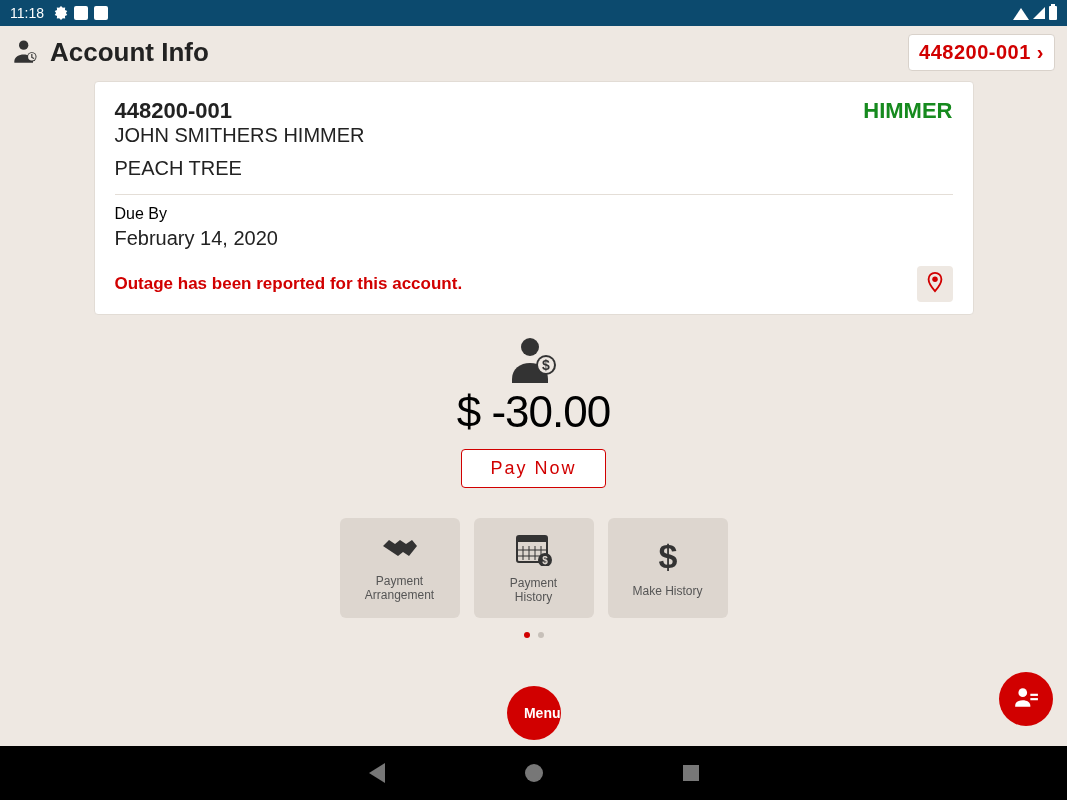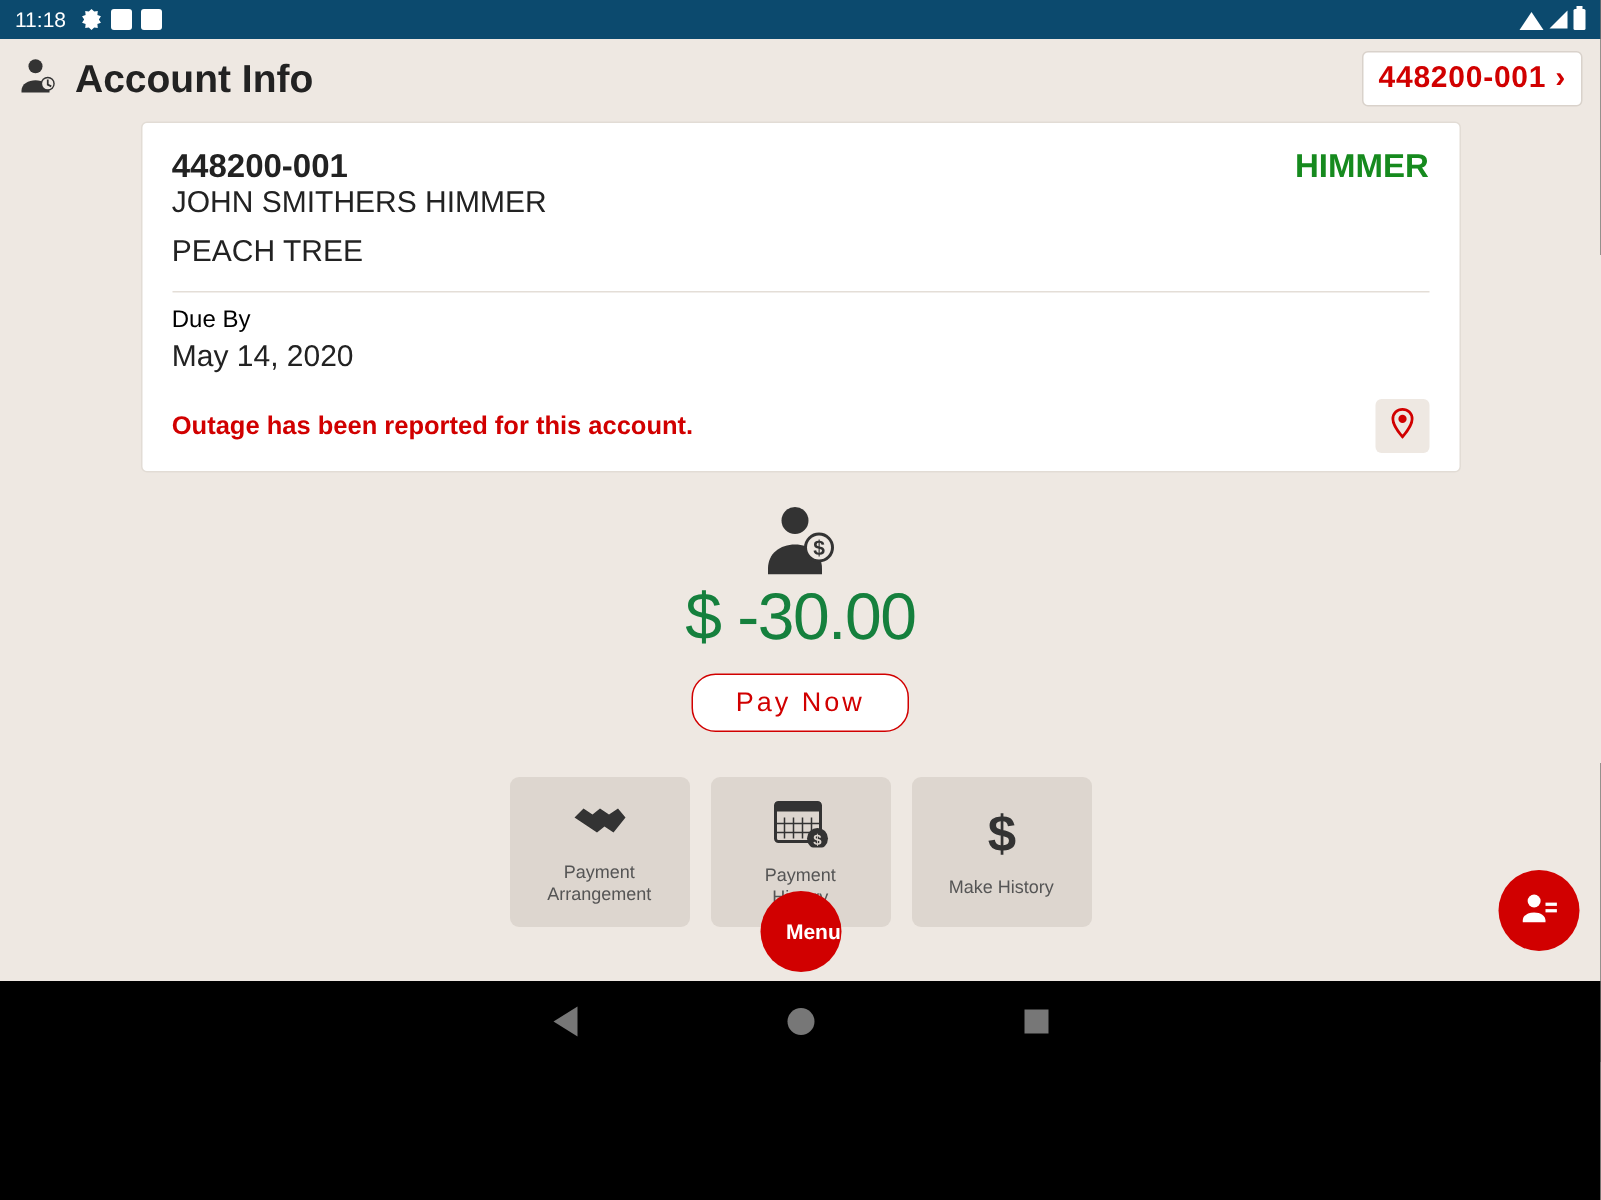--- a/index.html
+++ b/index.html
@@ -18,21 +18,21 @@
     justify-content: space-between;
   }
   .status-left { display: flex; align-items: center; gap: 10px; }
   .status-icons { display: flex; align-items: center; gap: 6px; }
   .status-icons span, .status-right span { display: inline-block; }
   .status-right { display: flex; align-items: center; gap: 4px; }
 
   
   .app {
     background: #eee8e2;
-    height: 628px;
+    height: 720px;
     position: relative;
     overflow: hidden;
   }
 
   
   .app-header {
     display: flex;
     align-items: center;
     justify-content: space-between;
     padding: 8px 12px 10px 12px;
@@ -81,31 +81,31 @@
   }
   .outage-msg { color: #d10000; font-weight: bold; font-size: 17px; }
   .loc-btn {
     width: 36px; height: 36px; background: #eee8e2;
     border-radius: 4px; display: flex; align-items: center; justify-content: center;
   }
 
   
   .balance-area { text-align: center; margin-top: 20px; }
   .balance-icon { display: flex; justify-content: center; margin-bottom: 4px; }
-  .balance-amount { font-size: 44px; font-weight: 400; color: #15803d; letter-spacing: -1px; }
+  .balance-amount { font-size: 44px; font-weight: 400; color: #000000; letter-spacing: -1px; }
   .pay-now {
     margin-top: 12px;
     display: inline-block;
     border: 1px solid #d10000;
     color: #d10000;
     background: #fff;
     font-size: 18px;
     font-weight: 500;
     padding: 8px 28px;
-    border-radius: 16px;
+    border-radius: 4px;
     letter-spacing: 2px;
   }
 
   
   .tiles { display: flex; justify-content: center; gap: 14px; margin-top: 30px; }
   .tile {
     width: 120px; height: 100px;
     background: #ddd6cf;
     border-radius: 6px;
     display: flex; flex-direction: column; align-items: center; justify-content: center;
@@ -231,21 +231,21 @@
 
   <div class="card">
     <div class="card-top">
       <span class="acct-num">448200-001</span>
       <span class="status-active">HIMMER</span>
     </div>
     <div class="acct-name">JOHN SMITHERS HIMMER</div>
     <div class="acct-addr">PEACH TREE</div>
     <hr class="divider">
     <div class="due-label">Due By</div>
-    <div class="due-date">May 14, 2020</div>
+    <div class="due-date">February 14, 2020</div>
     <div class="outage-row">
       <span class="outage-msg">Outage has been reported for this account.</span>
       <div class="loc-btn">
         <span>
           <svg width="22" height="22" viewBox="0 0 24 24">
             <path d="M12 2C8 2 5 5 5 9c0 5 7 13 7 13s7-8 7-13c0-4-3-7-7-7z" fill="none" stroke="#d10000" stroke-width="2"></path>
             <circle cx="12" cy="9" r="3" fill="#d10000"></circle>
           </svg>
         </span>
       </div>

